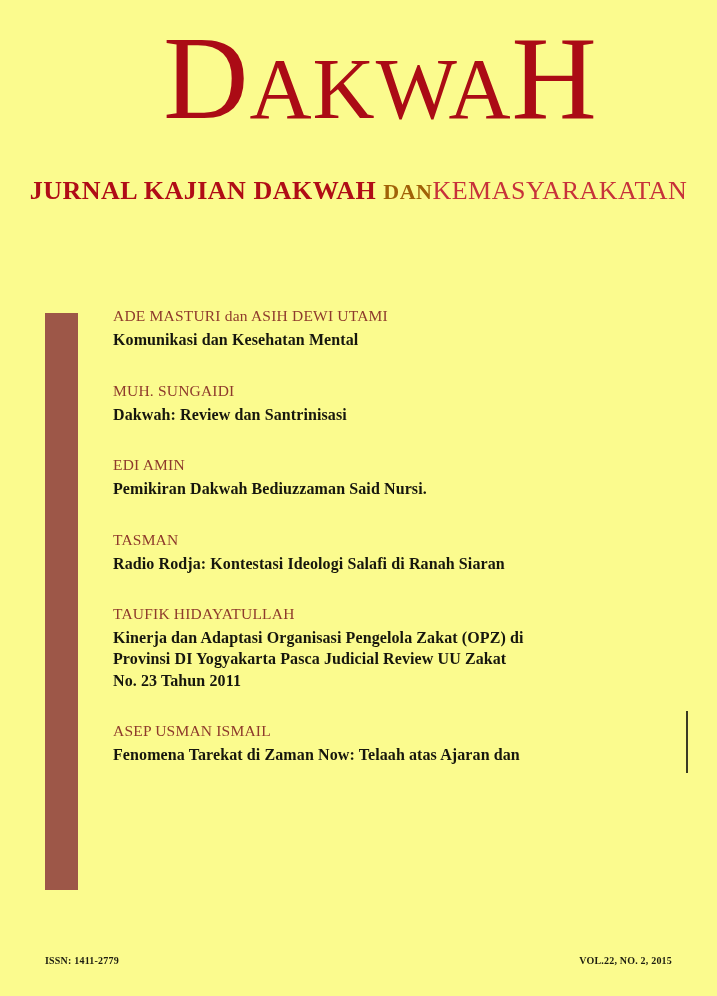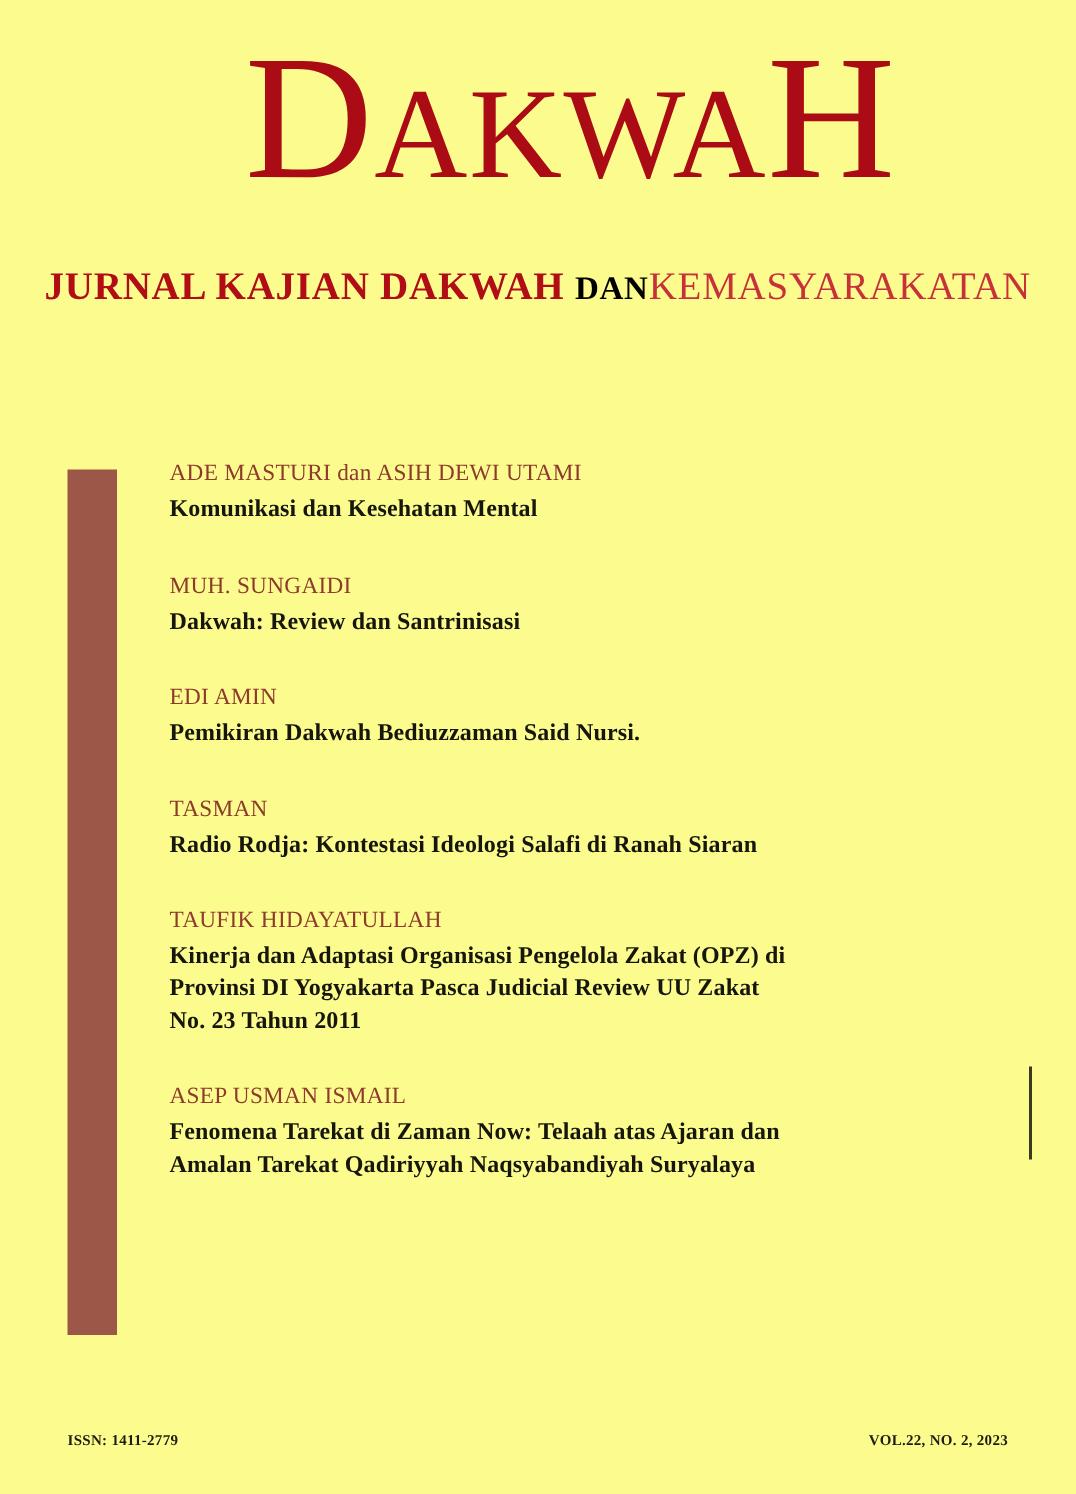--- a/index.html
+++ b/index.html
@@ -57,21 +57,21 @@
     text-align: center;
     white-space: nowrap;
   }
   .sub-strong {
     color: #b00d16;
     font-weight: bold;
     font-size: 26px;
     letter-spacing: 0.5px;
   }
   .sub-dan {
-    color: #000000;
+    color: #a16207;
     font-weight: bold;
     font-size: 22px;
     letter-spacing: 0.5px;
     margin-left: 7px;
   }
   .sub-light {
     color: #c7323a;
     font-weight: normal;
     font-size: 26px;
     letter-spacing: 0.5px;
@@ -204,24 +204,23 @@
           <span class="tline">Kinerja dan Adaptasi Organisasi Pengelola Zakat (OPZ) di</span>
           <span class="tline">Provinsi DI Yogyakarta Pasca Judicial Review UU Zakat</span>
           <span class="tline">No. 23 Tahun 2011</span>
         </div>
     </div>
 
     <div class="entry e6">
       <div class="entry-authors">ASEP USMAN ISMAIL</div>
       <div class="entry-title">
           <span class="tline">Fenomena Tarekat di Zaman Now: Telaah atas Ajaran dan</span>
-          <span class="tline">Amalan Tarekat Qadiriyyah Naqsyabandiyah Suryalaya</span>
         </div>
     </div>
 
   </div>
 
   <div class="footer">
     <span class="footer-text">ISSN: 1411-2779</span>
-    <span class="footer-text">VOL.22, NO. 2, 2023</span>
+    <span class="footer-text">VOL.22, NO. 2, 2015</span>
   </div>
 
 </div>
 
 </body></html>

